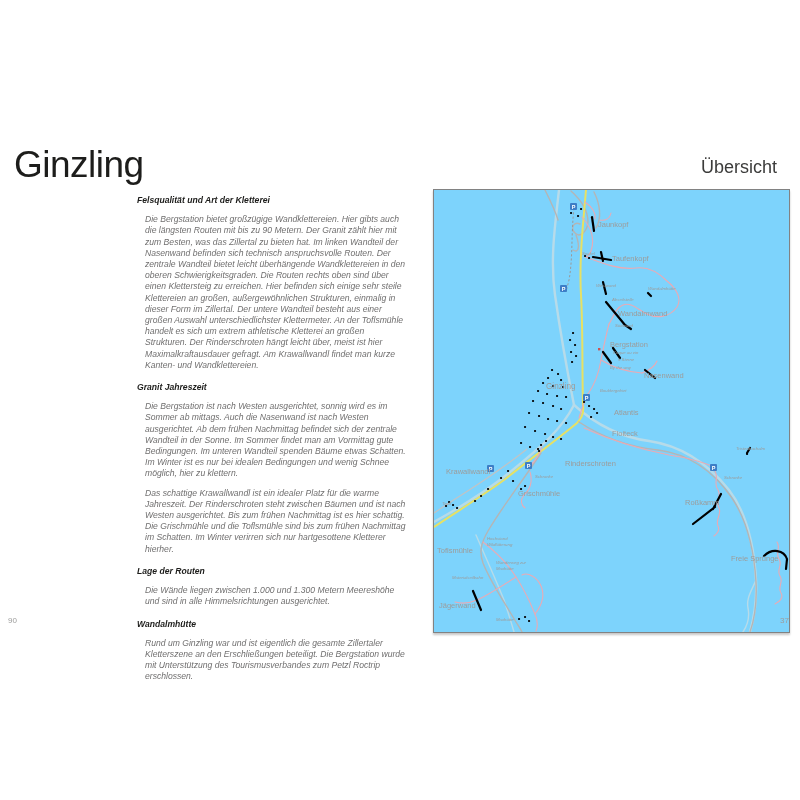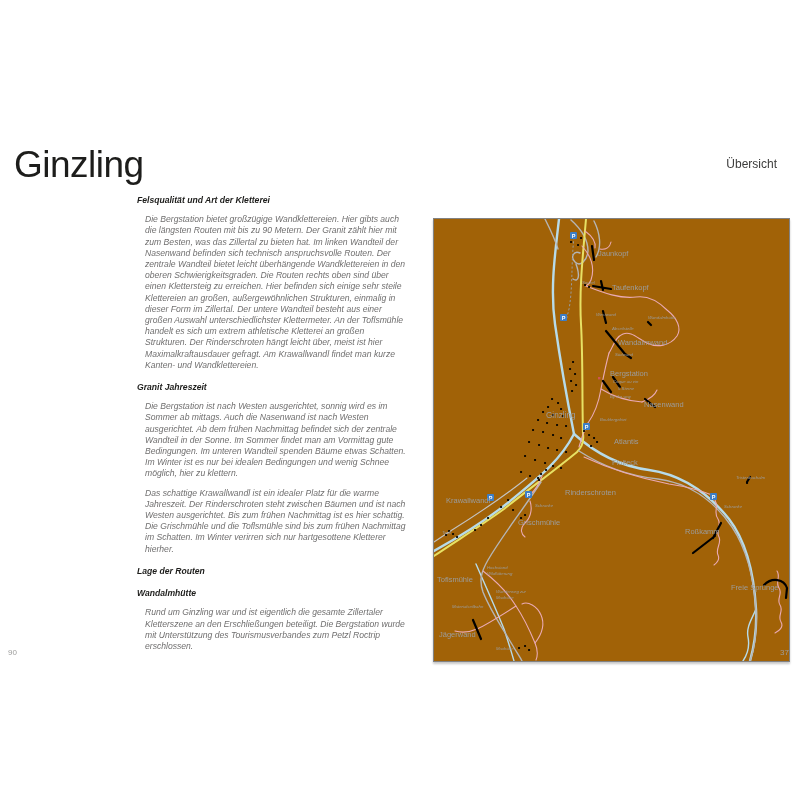--- a/index.html
+++ b/index.html
@@ -1,30 +1,30 @@
 <!DOCTYPE html>
 <html><head>
 <meta charset="utf-8">
 <style>
   html,body{margin:0;padding:0;background:#ffffff;}
   body{width:800px;height:800px;position:relative;font-family:"Liberation Sans",sans-serif;-webkit-font-smoothing:antialiased;}
   .spread{position:absolute;inset:0;background:#fff;}
 
   .page-title{position:absolute;left:14px;top:144px;font-size:37px;font-weight:300;letter-spacing:-0.5px;color:#1d1d1b;}
-  .header-right{position:absolute;right:23px;top:157px;font-size:12px;color:#3c3c3b;}
+  .header-right{position:absolute;right:23px;top:157px;font-size:18px;color:#3c3c3b;}
 
   .text-col{position:absolute;left:137px;top:195px;width:278px;color:#706f6f;font-size:8.6px;line-height:11.2px;text-align:left;font-style:italic;}
   .text-col h3{margin:0;font-size:8.6px;line-height:11.2px;font-weight:bold;color:#1d1d1b;}
   .text-col .section{margin:0 0 11px 0;}
   .text-col p{margin:8px;}
 
-  .map-box{position:absolute;left:433px;top:218px;width:355px;height:442px;background:#a16207;border:1px solid #828282;box-shadow:0 2px 2px rgba(0,0,0,0.22);}
+  .map-box{position:absolute;left:433px;top:189px;width:355px;height:442px;background:#7dd3fc;border:1px solid #828282;box-shadow:0 2px 2px rgba(0,0,0,0.22);}
   .map-box svg{display:block;}
 
-  .pgnum{position:absolute;top:648px;font-size:8px;color:#9d9d9c;}
+  .pgnum{position:absolute;top:616px;font-size:8px;color:#9d9d9c;}
   .pgnum.left{left:8px;}
   .pgnum.right{right:11px;}
 
   
   .river{fill:none;stroke:#b7dbe9;stroke-width:2.4;stroke-linecap:round;}
   .river-thin{fill:none;stroke:#b7dbe9;stroke-width:1.4;stroke-linecap:round;}
   .road-y{fill:none;stroke:#e7e164;stroke-width:2;stroke-linecap:round;}
   .road-g{fill:none;stroke:#b5b5b5;stroke-width:1.4;stroke-linecap:round;}
   .road-g2{fill:none;stroke:#c3c3c3;stroke-width:1.1;stroke-linecap:round;}
   .trail{fill:none;stroke:#eaaab4;stroke-width:1.1;stroke-linecap:round;}
@@ -50,20 +50,21 @@
       <h3>Felsqualität und Art der Kletterei</h3>
       <p>Die Bergstation bietet großzügige Wandklettereien. Hier gibts auch die längsten Routen mit bis zu 90 Metern. Der Granit zählt hier mit zum Besten, was das Zillertal zu bieten hat. Im linken Wandteil der Nasenwand befinden sich technisch anspruchsvolle Routen. Der zentrale Wandteil bietet leicht überhängende Wandklettereien in den oberen Schwierigkeitsgraden. Die Routen rechts oben sind über einen Klettersteig zu erreichen. Hier befinden sich einige sehr steile Klettereien an großen, außergewöhnlichen Strukturen, einmalig in dieser Form im Zillertal. Der untere Wandteil besteht aus einer großen Auswahl unterschiedlichster Klettermeter. An der Toflsmühle handelt es sich um extrem athletische Kletterei an großen Strukturen. Der Rinderschroten hängt leicht über, meist ist hier Maximalkraftausdauer gefragt. Am Krawallwandl findet man kurze Kanten- und Wandklettereien.</p>
     </div>
     <div class="section">
       <h3>Granit Jahreszeit</h3>
       <p>Die Bergstation ist nach Westen ausgerichtet, sonnig wird es im Sommer ab mittags. Auch die Nasenwand ist nach Westen ausgerichtet. Ab dem frühen Nachmittag befindet sich der zentrale Wandteil in der Sonne. Im Sommer findet man am Vormittag gute Bedingungen. Im unteren Wandteil spenden Bäume etwas Schatten. Im Winter ist es nur bei idealen Bedingungen und wenig Schnee möglich, hier zu klettern.</p>
       <p>Das schattige Krawallwandl ist ein idealer Platz für die warme Jahreszeit. Der Rinderschroten steht zwischen Bäumen und ist nach Westen ausgerichtet. Bis zum frühen Nachmittag ist es hier schattig. Die Grischmühle und die Toflsmühle sind bis zum frühen Nachmittag im Schatten. Im Winter verirren sich nur hartgesottene Kletterer hierher.</p>
     </div>
     <div class="section">
       <h3>Lage der Routen</h3>
+      <p>Die Wände liegen zwischen 1.000 und 1.300 Metern Meereshöhe und sind in alle Himmelsrichtungen ausgerichtet.</p>
     </div>
     <div class="section">
       <h3>Wandalmhütte</h3>
       <p>Rund um Ginzling war und ist eigentlich die gesamte Zillertaler Kletterszene an den Erschließungen beteiligt. Die Bergstation wurde mit Unterstützung des Tourismusverbandes zum Petzl Roctrip erschlossen.</p>
     </div>
   </div>
 
   <div class="map-box">
     <svg width="355" height="442" viewBox="0 0 355 442" xmlns="http://www.w3.org/2000/svg">
 

